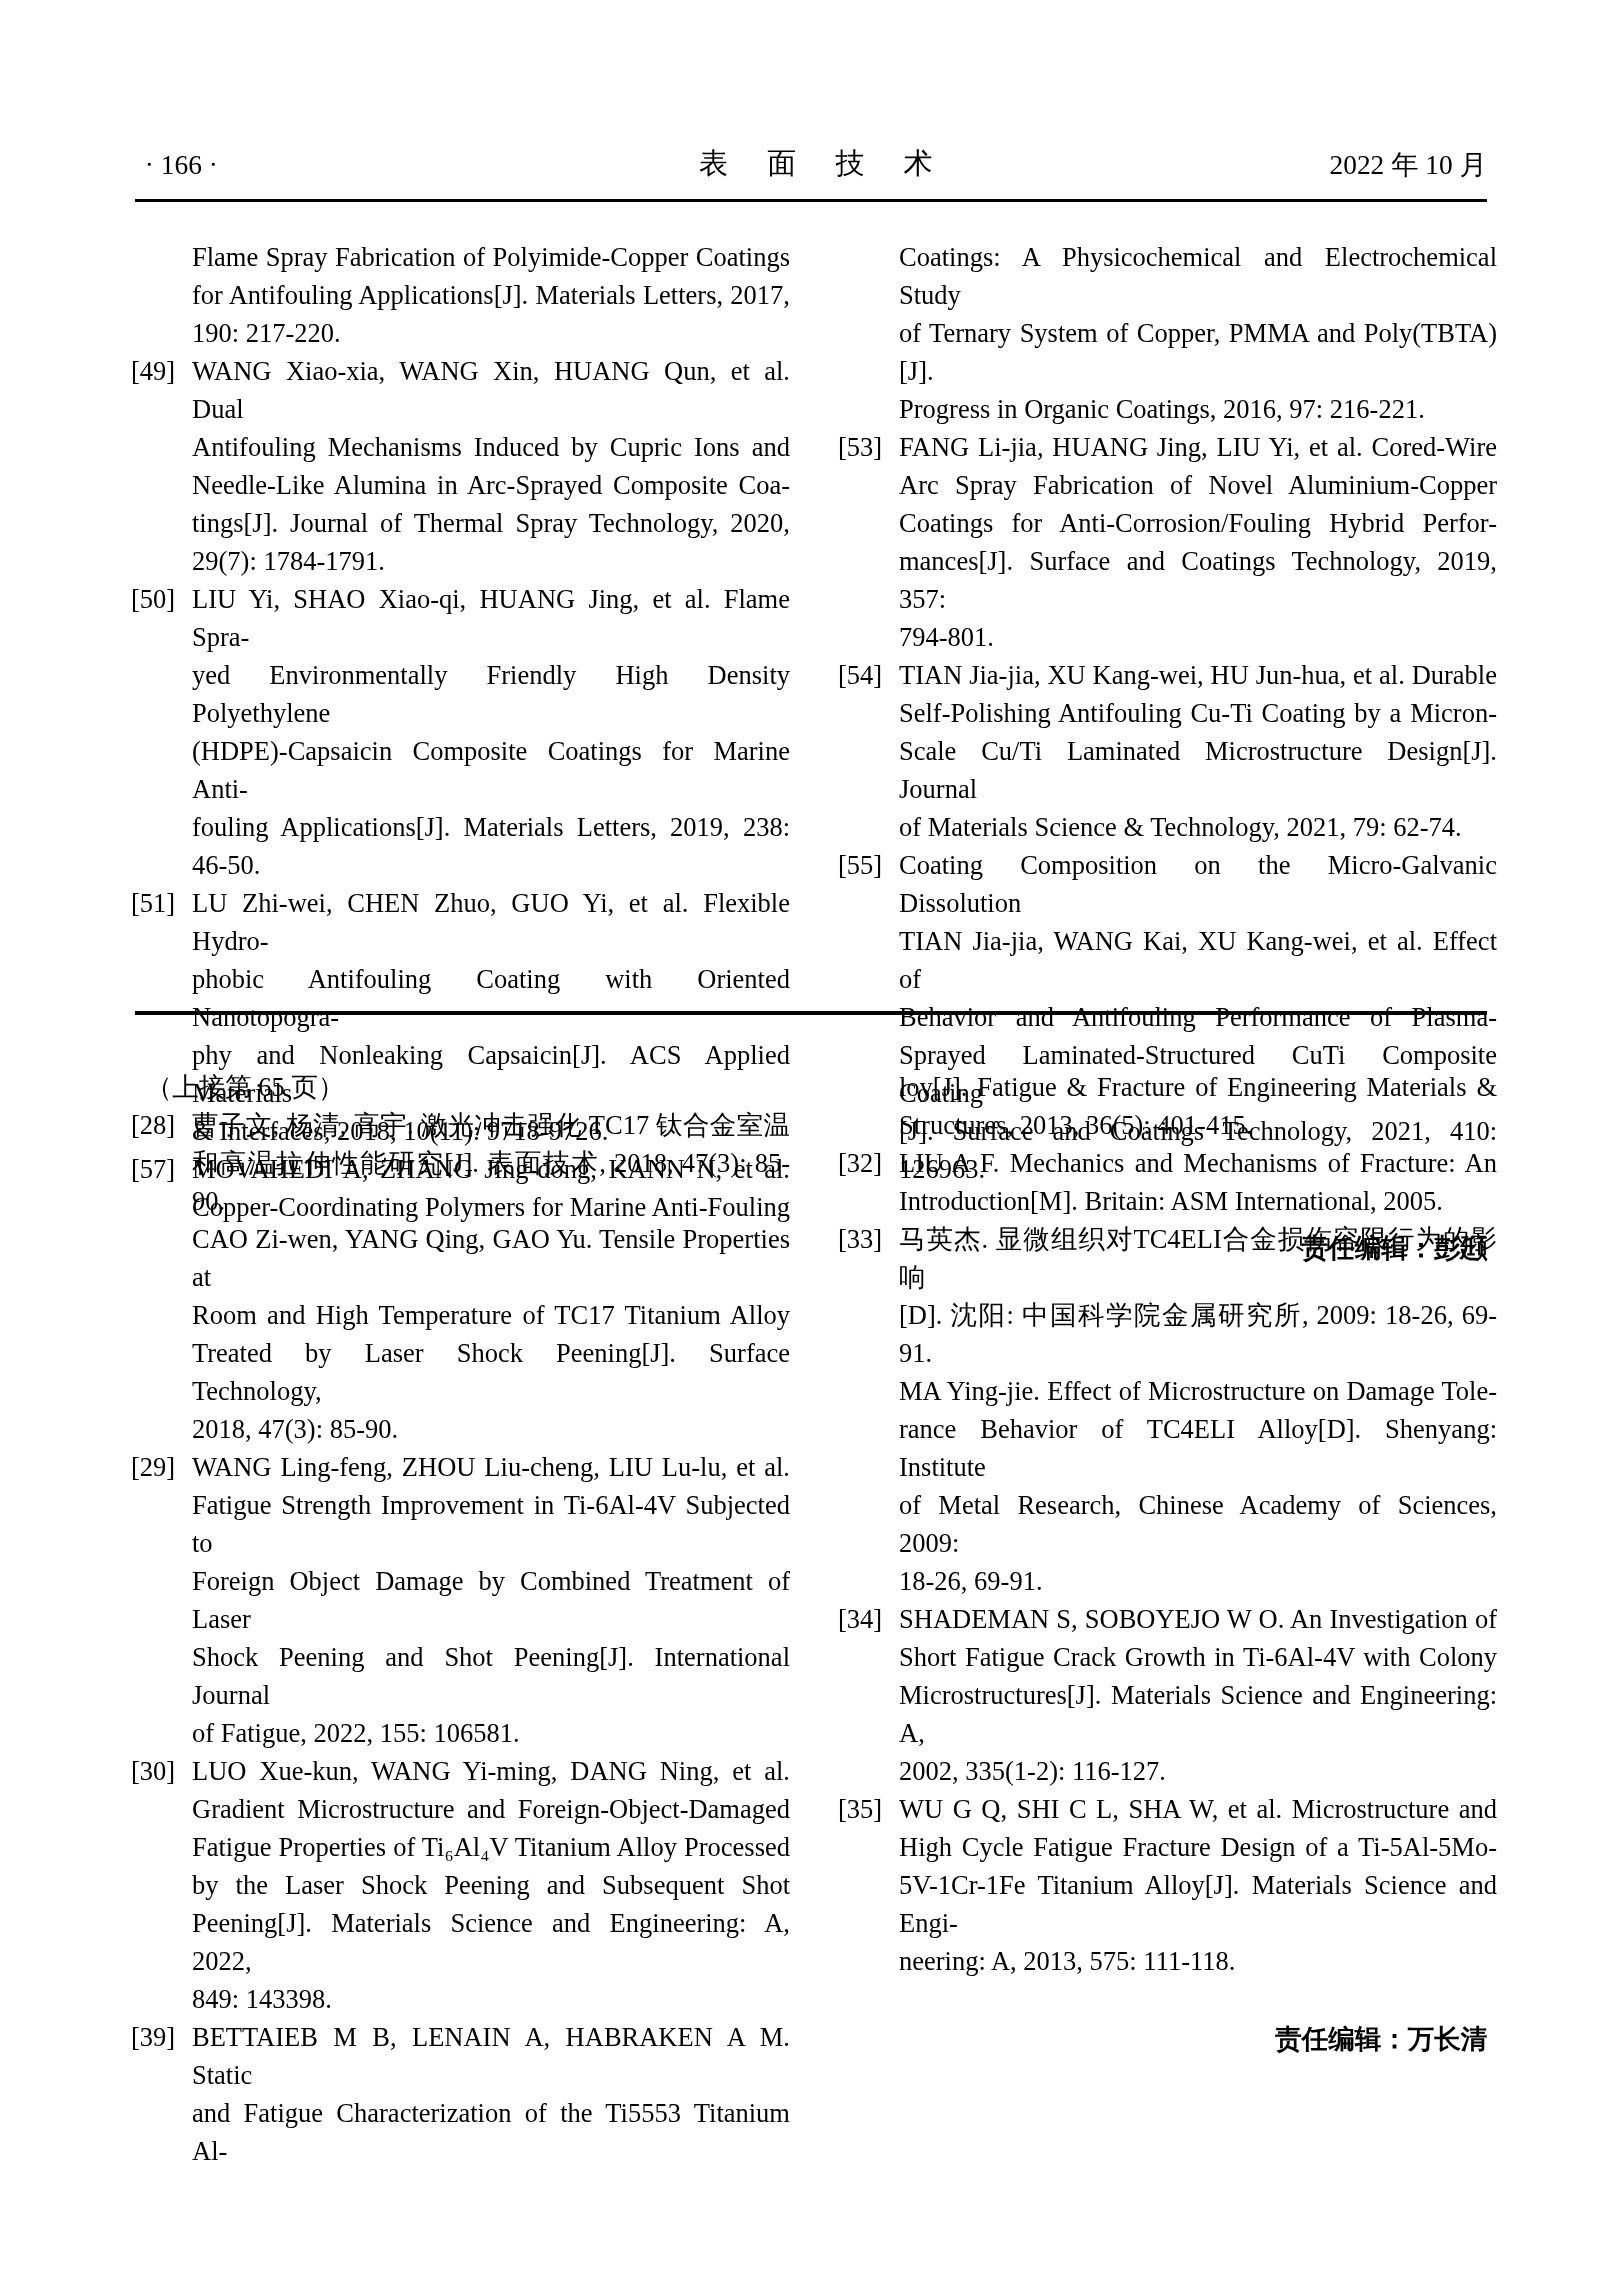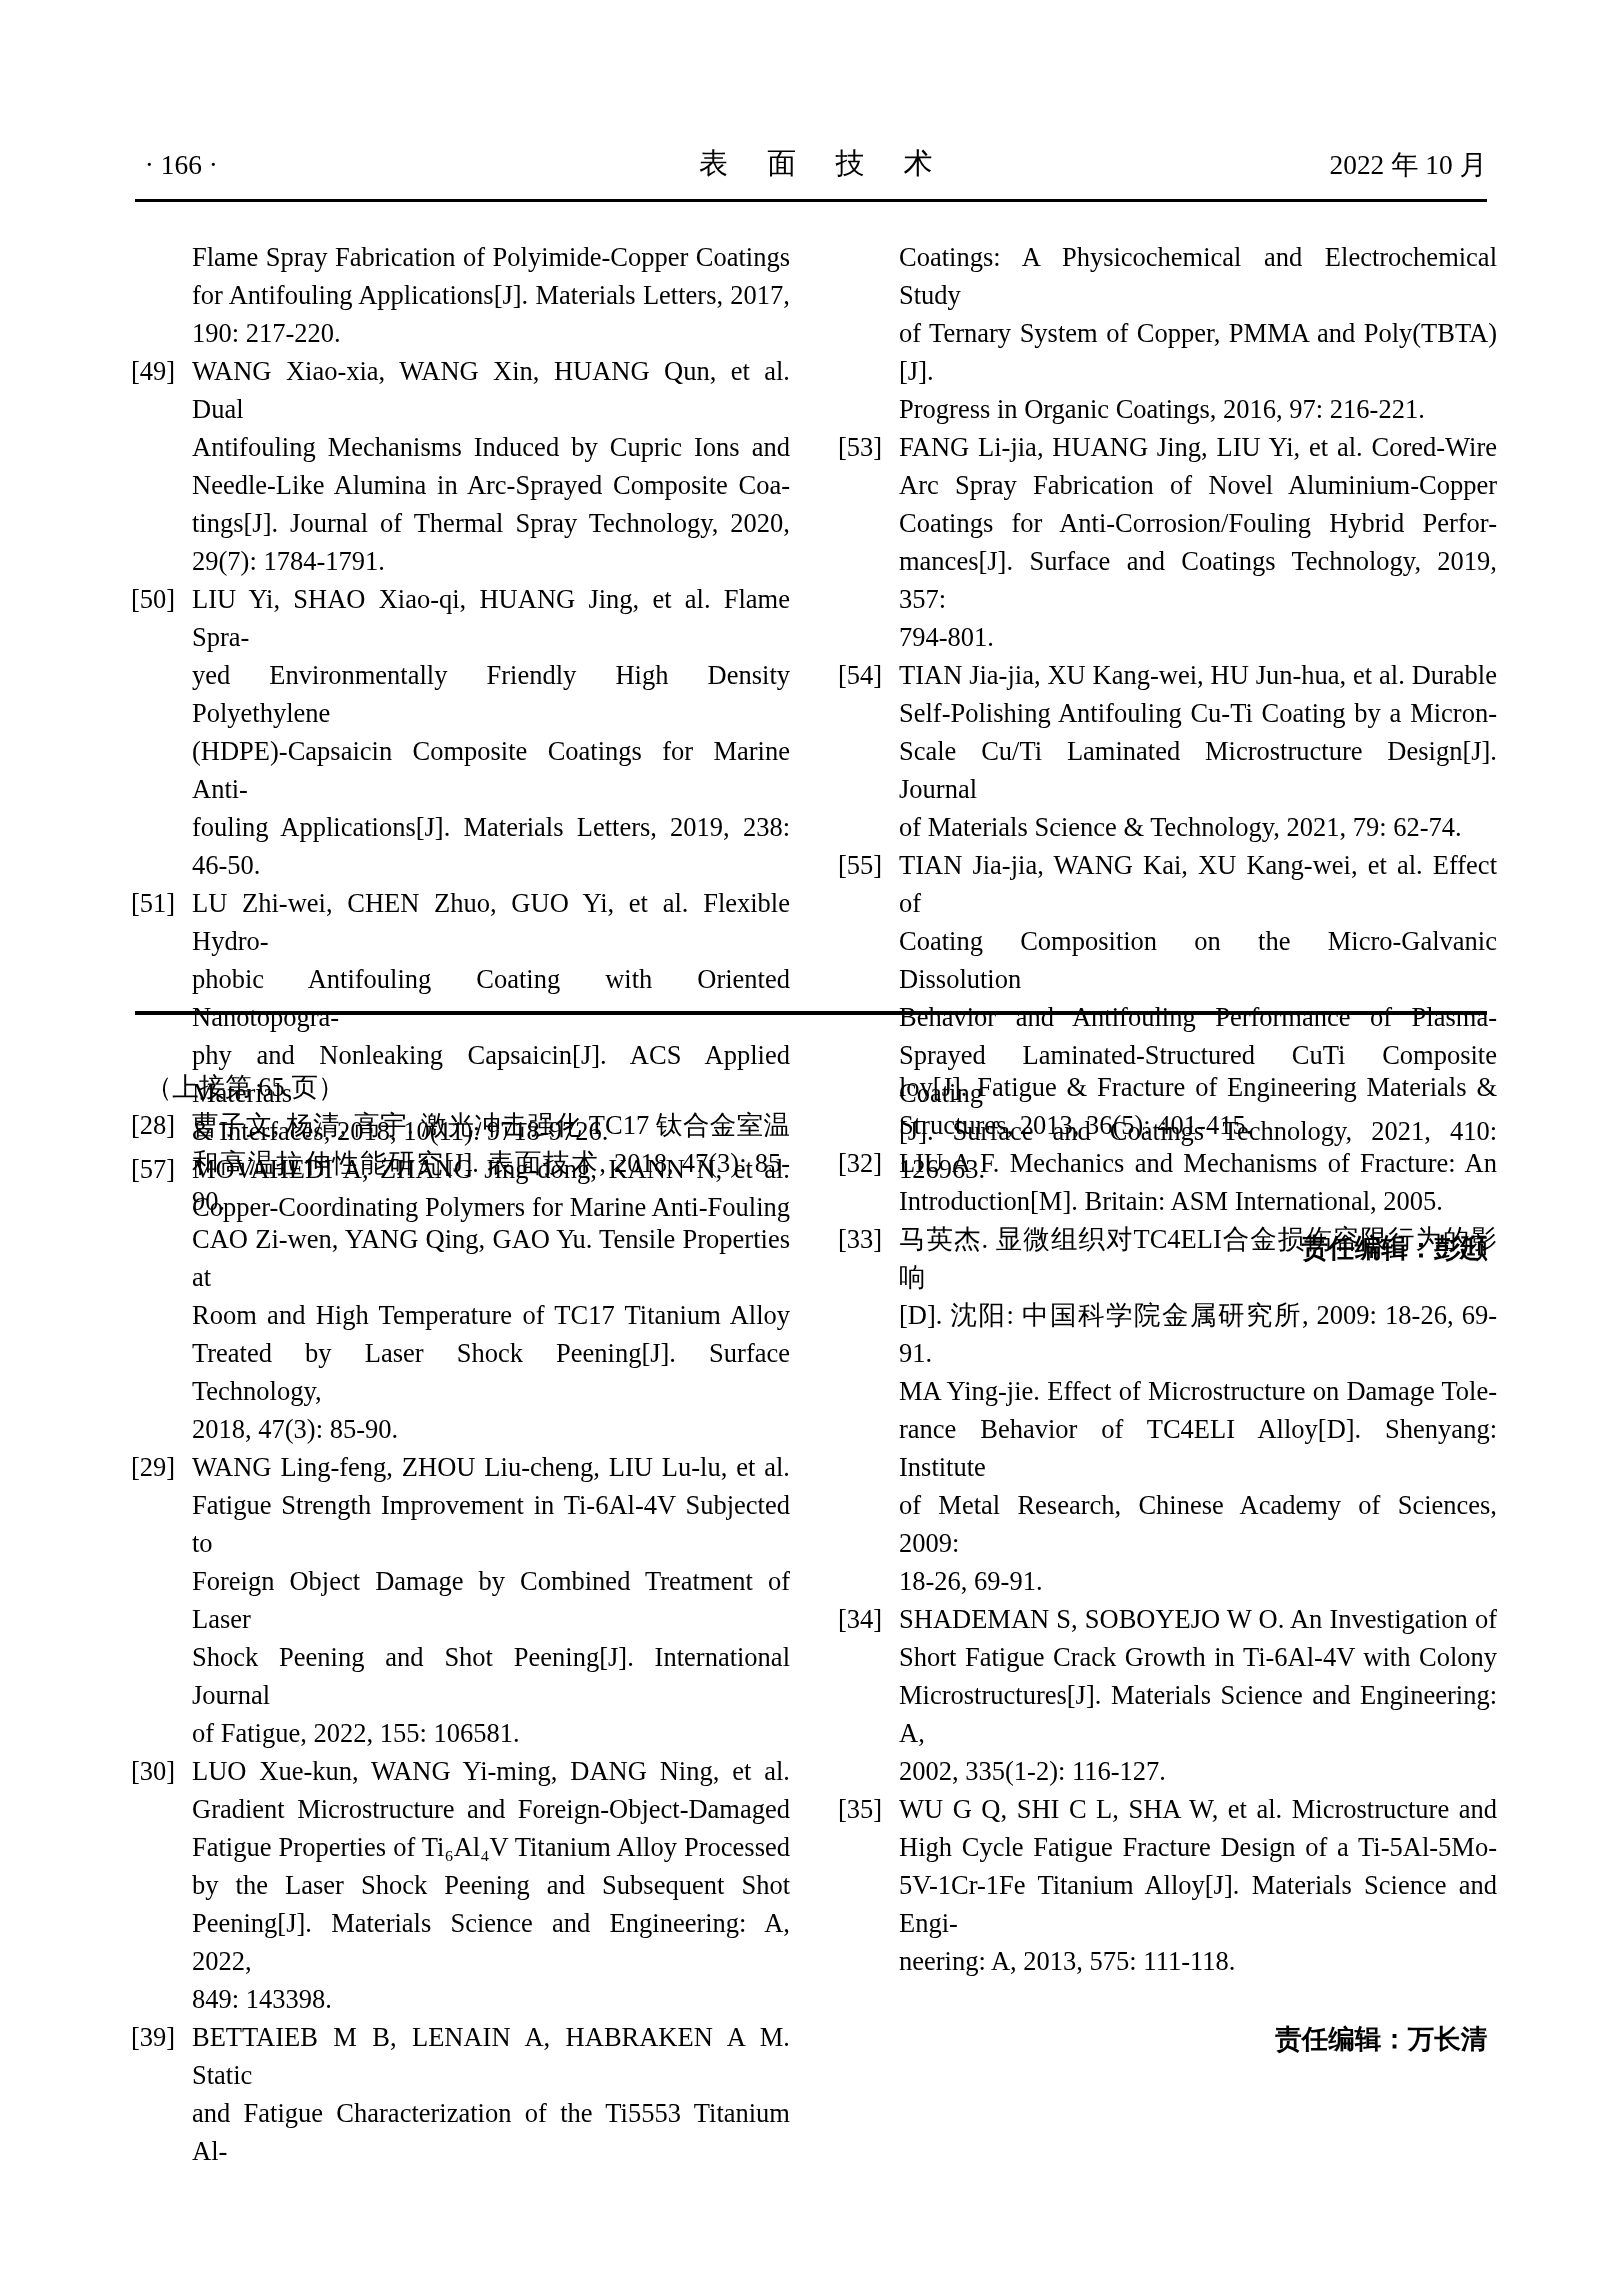--- a/index.html
+++ b/index.html
@@ -150,22 +150,22 @@
             <div class="ref-body">
               <div class="line">TIAN Jia-jia, XU Kang-wei, HU Jun-hua, et al. Durable</div>
               <div class="line">Self-Polishing Antifouling Cu-Ti Coating by a Micron-</div>
               <div class="line">Scale Cu/Ti Laminated Microstructure Design[J]. Journal</div>
               <div class="line plain">of Materials Science &amp; Technology, 2021, 79: 62-74.</div>
             </div>
           </div>
           <div class="ref">
             <div class="ref-label">[55]</div>
             <div class="ref-body">
+              <div class="line">Coating Composition on the Micro-Galvanic Dissolution</div>
               <div class="line">TIAN Jia-jia, WANG Kai, XU Kang-wei, et al. Effect of</div>
-              <div class="line">Coating Composition on the Micro-Galvanic Dissolution</div>
               <div class="line">Behavior and Antifouling Performance of Plasma-</div>
               <div class="line">Sprayed Laminated-Structured CuTi Composite Coating</div>
               <div class="line plain">[J]. Surface and Coatings Technology, 2021, 410: 126963.</div>
             </div>
           </div>
         </div>
       <div class="editor">责任编辑：彭颋</div>
     </div>
   </section>
 

